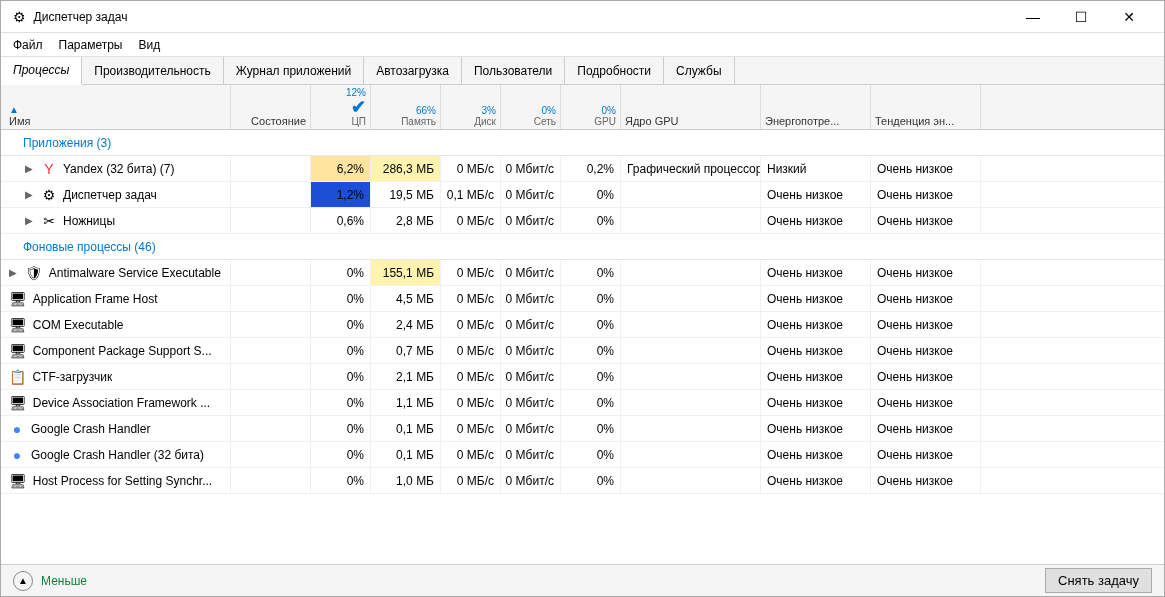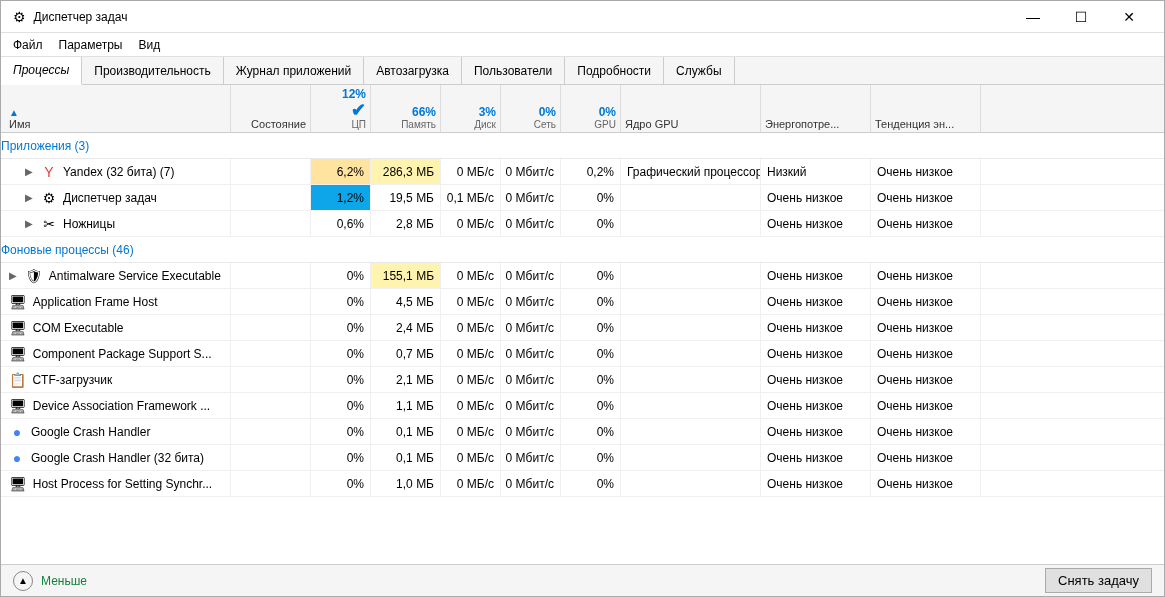--- a/index.html
+++ b/index.html
@@ -144,20 +144,21 @@
       min-height: 26px;
     }
     .group-title {
       padding: 4px 0;
       font-size: 12px;
       color: #0078d4;
       font-weight: 500;
       display: flex;
       align-items: center;
       grid-column: 1;
+      margin-left: 22px;
     }
     .data-row {
       display: grid;
       grid-template-columns: 230px 80px 60px 70px 60px 60px 60px 140px 110px 110px;
       border-bottom: 1px solid #f0f0f0;
       min-height: 26px;
     }
     .cell {
       padding: 3px 6px;
       font-size: 12px;
@@ -179,21 +180,21 @@
       color: #666;
       cursor: pointer;
       min-width: 10px;
     }
     .process-icon {
       font-size: 14px;
       min-width: 16px;
       text-align: center;
     }
     .highlight-yellow { background-color: #fff3b0; }
-    .highlight-lightyellow { background-color: #0ea5e9; }
+    .highlight-lightyellow { background-color: #1d4ed8; }
     .highlight-orange { background-color: #ffe4a0; }
     .footer {
       display: flex;
       align-items: center;
       justify-content: space-between;
       padding: 4px 12px;
       border-top: 1px solid #ccc;
       background: #f5f5f5;
       height: 32px;
     }
@@ -207,23 +208,23 @@
       gap: 4px;
     }
     .end-task-btn {
       padding: 4px 12px;
       background: #e0e0e0;
       border: 1px solid #aaa;
       cursor: pointer;
       font-size: 13px;
     }
     .col-percent { 
-      font-size: 12px;
+      font-size: 10px;
       color: #0078d4;
-      font-weight: bold;
+      font-weight: normal;
       margin-left: 28px;
     }
   </style>
 </head>
 <body>
 
 <div class="window">
 
   <div class="title-bar">
     <div class="title-bar-left">

